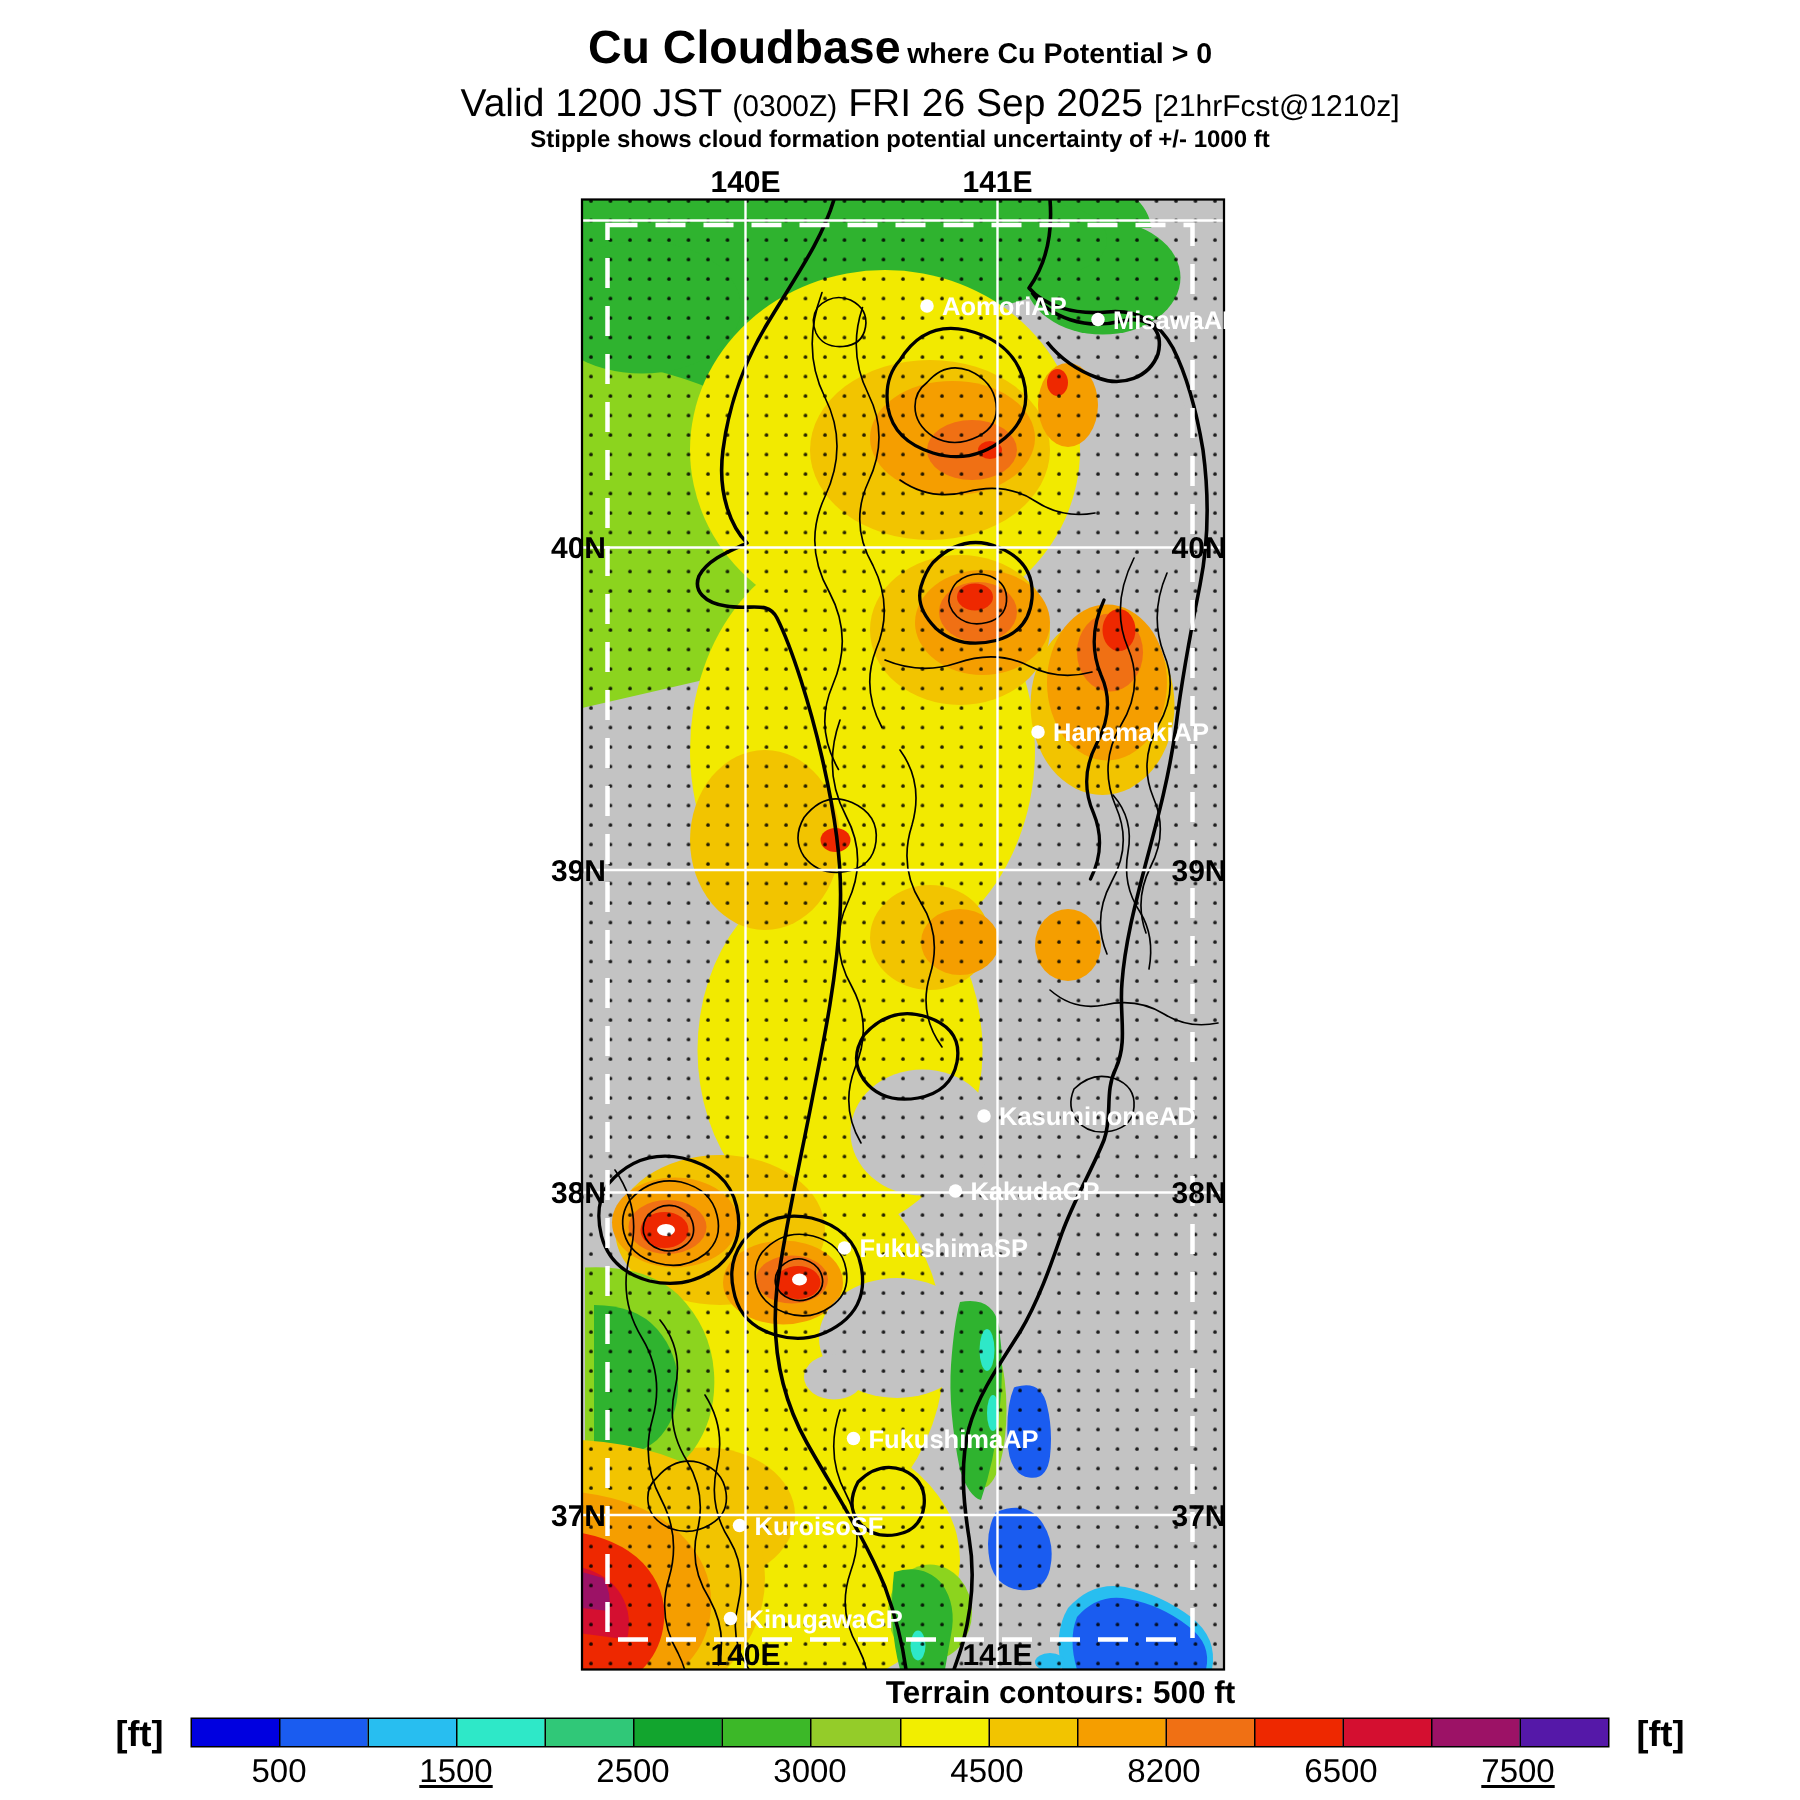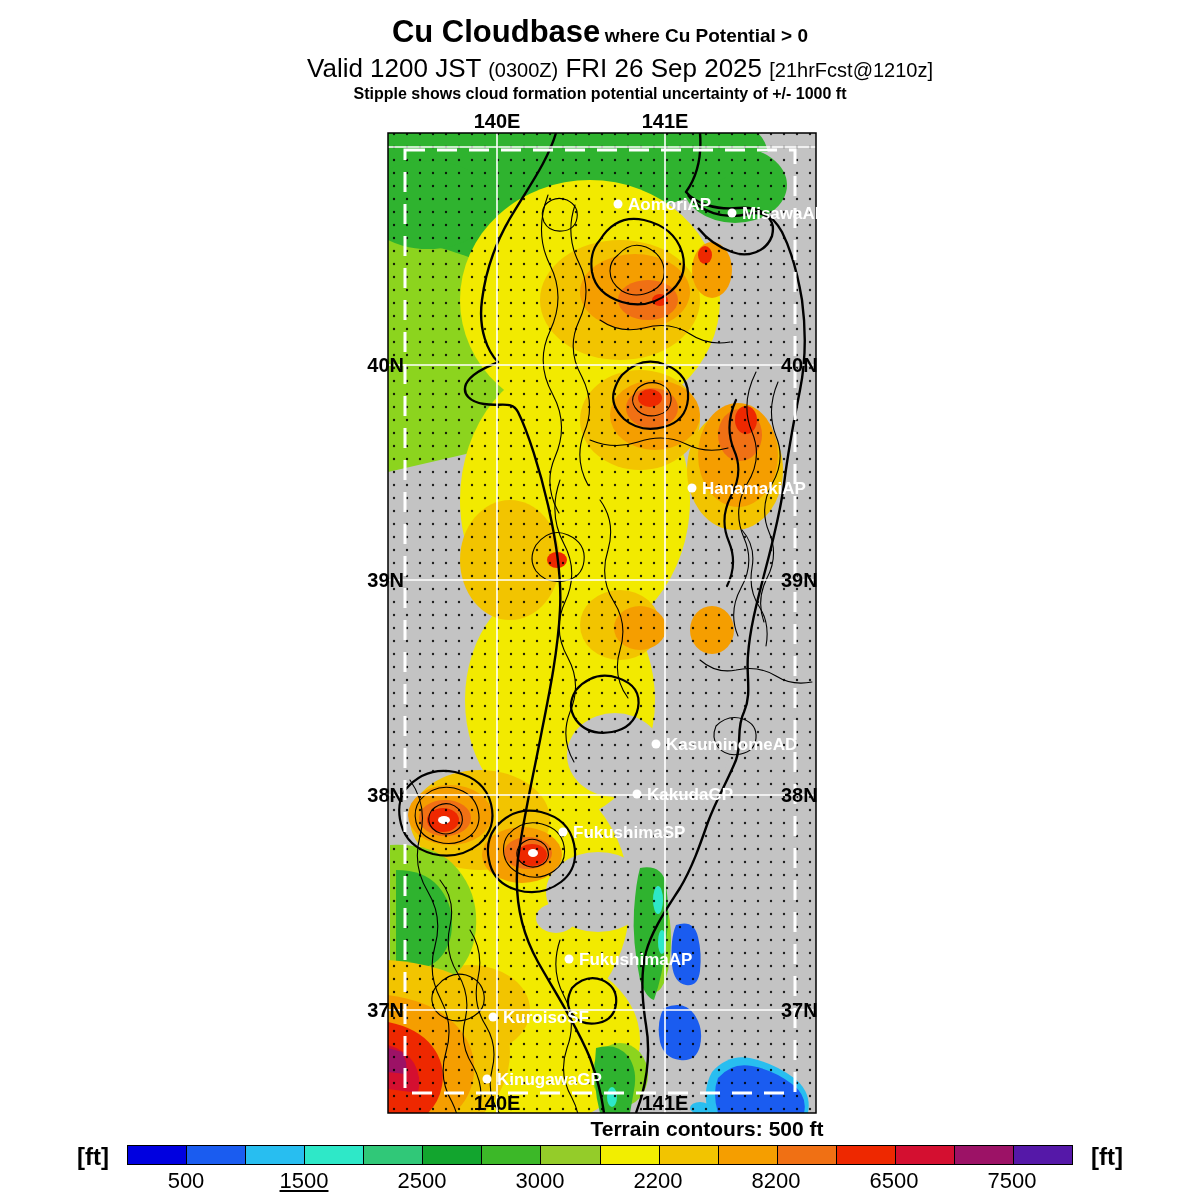--- a/index.html
+++ b/index.html
@@ -252,17 +252,17 @@
     <div class="seg" style="background: rgb(212, 15, 48);"></div>
     <div class="seg" style="background: rgb(156, 18, 102);"></div>
     <div class="seg" style="background: rgb(85, 24, 168);"></div>
   </div>
 <span class="unit unit-right">[ft]</span>
 <div id="colorbar-ticks">
     <span class="tick" style="left: 186px;">500</span>
     <span class="tick" style="left: 304px; text-decoration: underline;">1500</span>
     <span class="tick" style="left: 422px;">2500</span>
     <span class="tick" style="left: 540px;">3000</span>
-    <span class="tick" style="left: 658px;">2200</span>
+    <span class="tick" style="left: 658px;">4500</span>
     <span class="tick" style="left: 776px;">8200</span>
     <span class="tick" style="left: 894px;">6500</span>
-    <span class="tick" style="left: 1012px;">7500</span>
+    <span class="tick" style="left: 1012px; text-decoration: underline;">7500</span>
   </div>
 
 </body></html>

